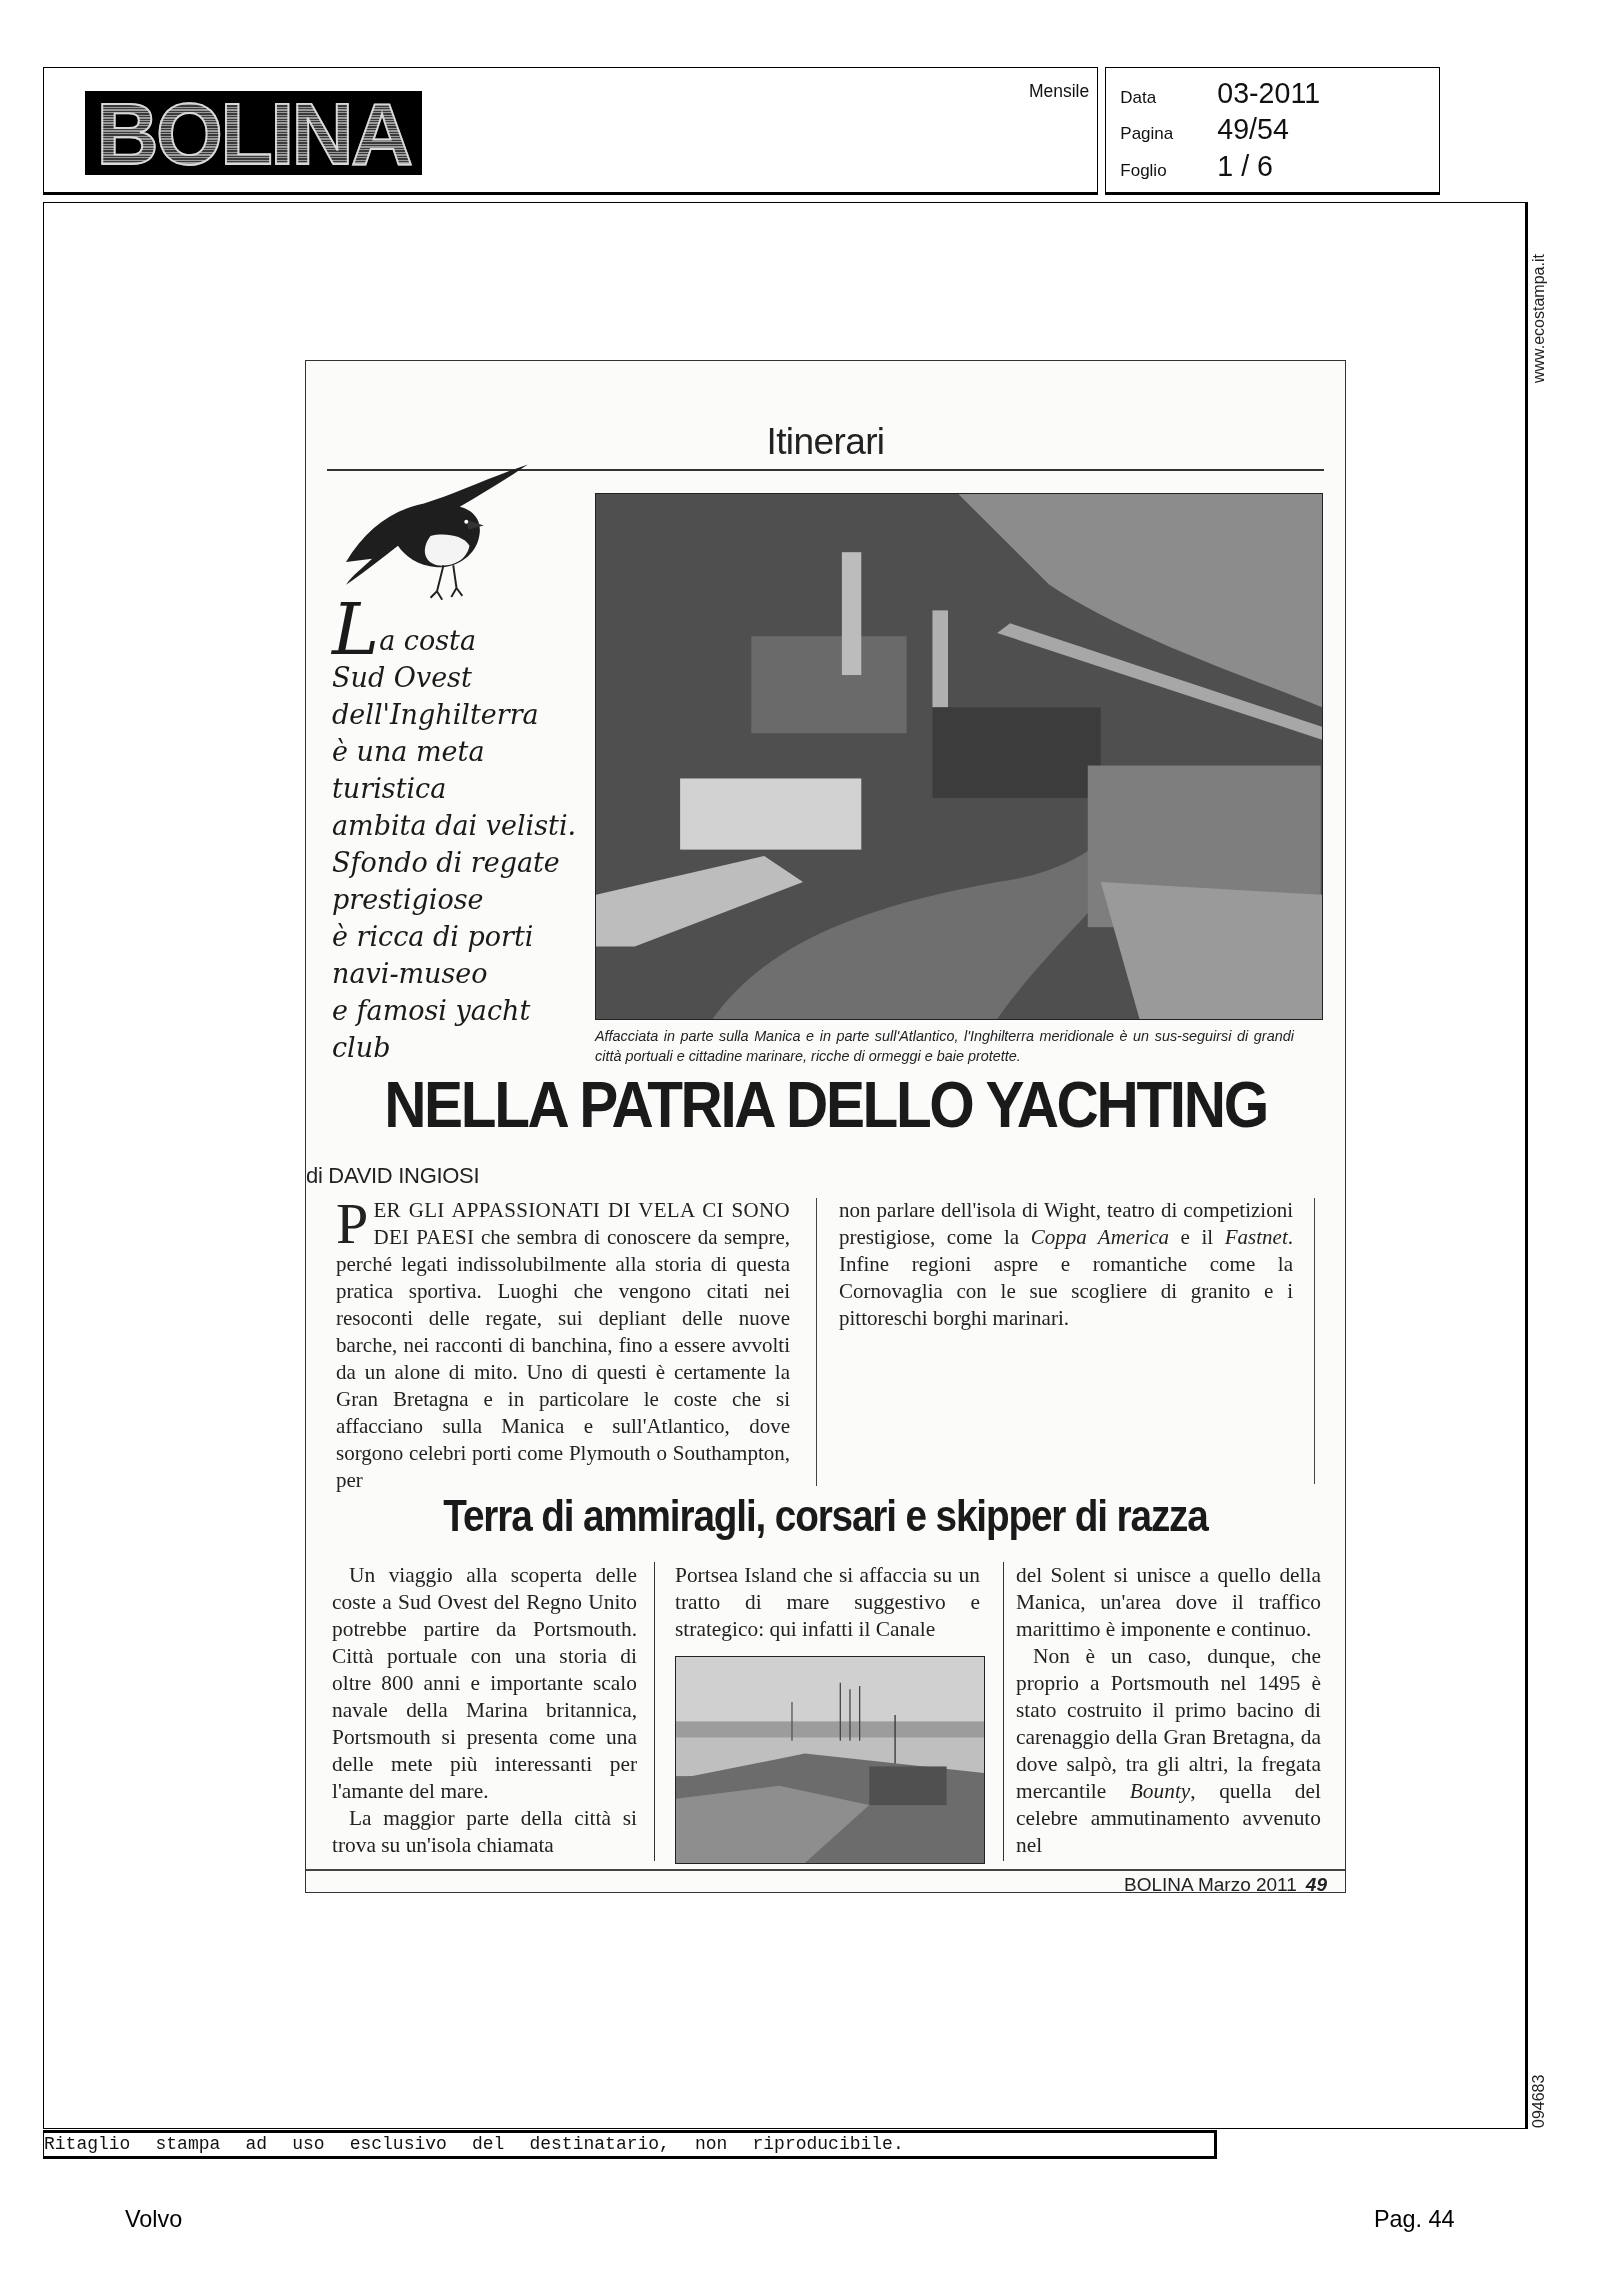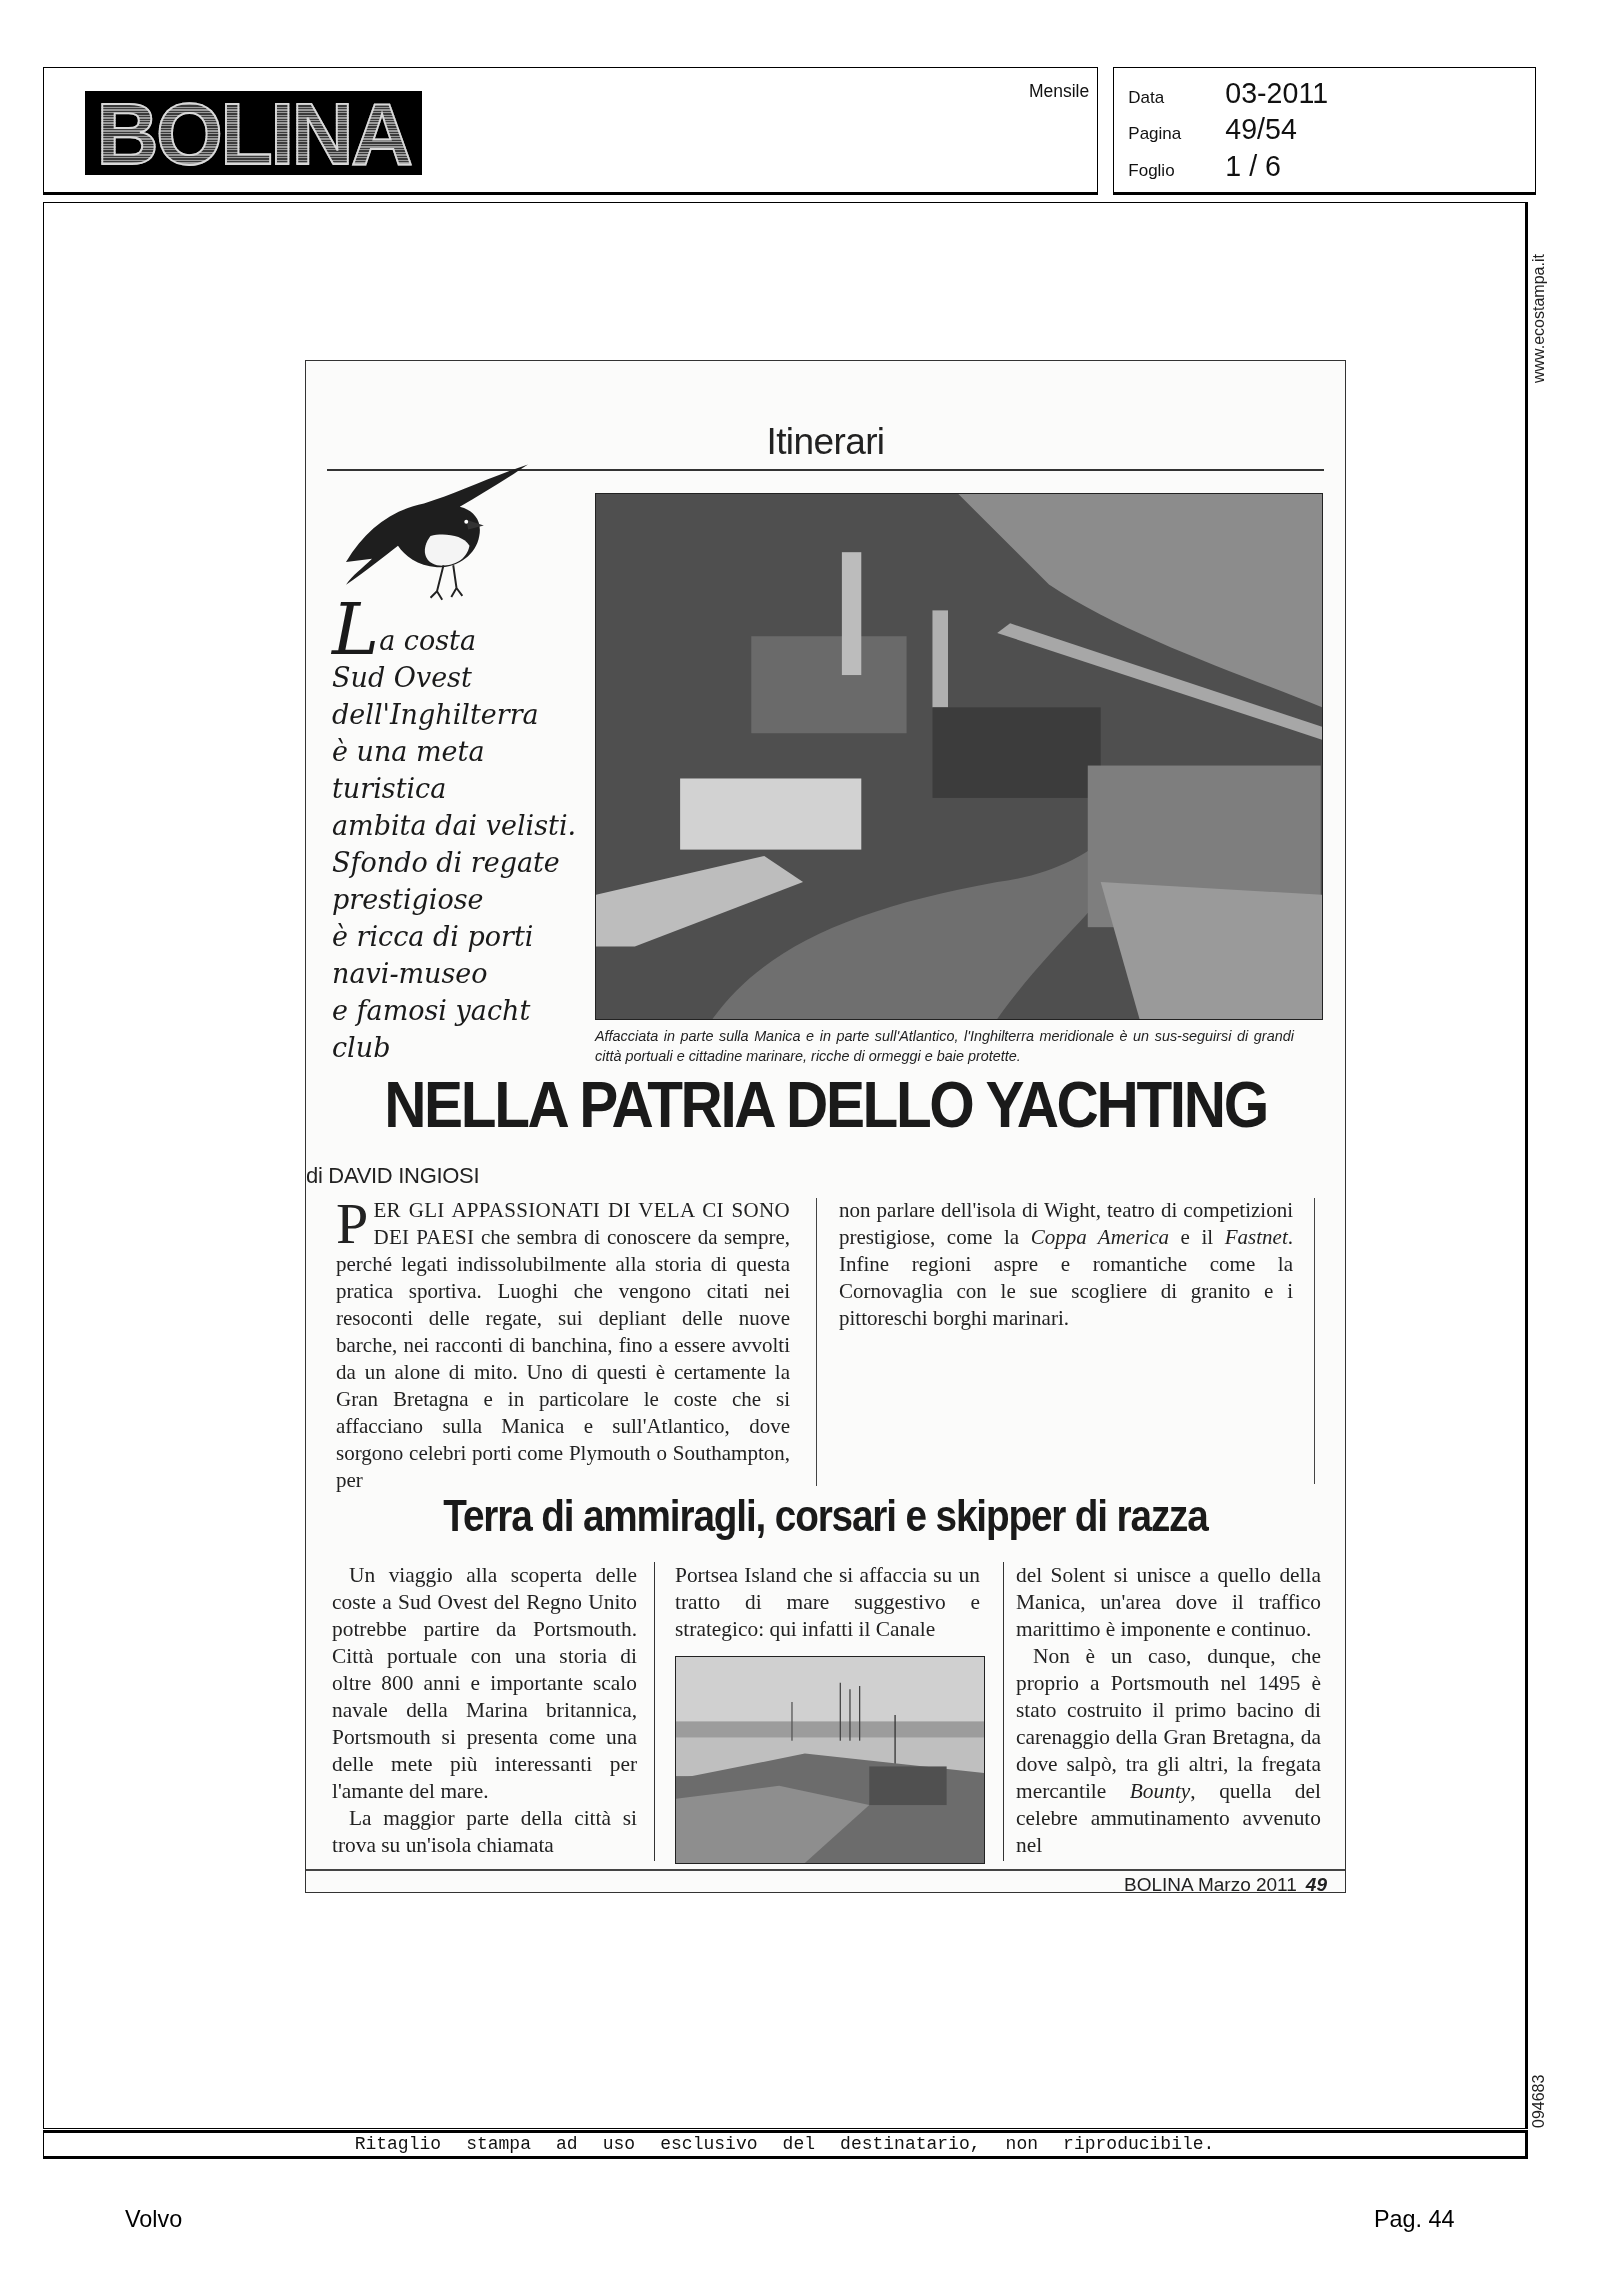--- a/index.html
+++ b/index.html
@@ -5,22 +5,22 @@
   * { box-sizing: border-box; margin: 0; padding: 0; }
   html, body { width: 1620px; height: 2273px; background: #ffffff; overflow: hidden; }
   body { position: relative; font-family: "Liberation Sans", sans-serif; color: #111; }
 
   
   .hdr-left {
     position: absolute; left: 43px; top: 67px; width: 1055px; height: 128px;
     border: 1.9px solid #000; border-bottom-width: 3.9px;
   }
   .hdr-right {
-    position: absolute; left: 1105px; top: 67px; width: 423px; height: 128px;
-    border: 1.9px solid #000; border-bottom-width: 3.9px; margin-left: 8px;
+    position: absolute; left: 1105px; top: 67px; width: 335px; height: 128px;
+    border: 1.9px solid #000; border-bottom-width: 3.9px;
   }
   .logo {
     position: absolute; left: 41px; top: 23.4px; width: 337px; height: 84px;
     background: #000; display: flex; align-items: center; justify-content: center;
   }
   .logo-text {
     font-family: "Liberation Sans", sans-serif; font-weight: 700; font-size: 86px;
     letter-spacing: -2.6px; color: transparent;
     -webkit-text-stroke: 1.9px #d9d9d9;
     background: repeating-linear-gradient(0deg, #9a9a9a 0 1.3px, #3a3a3a 1.3px 2.6px);
@@ -35,23 +35,23 @@
   .meta-row.r1 .meta-val { margin-left: 0px; }
   .meta-row.r2 { top: 45px; justify-content: flex-end; }
   .meta-row.r3 { top: 82px; }
 
   
   .main-frame {
     position: absolute; left: 43px; top: 202px; width: 1485px; height: 1927px;
     border: 1.9px solid #000; border-right-width: 3.9px;
   }
   .footer-frame {
-    position: absolute; left: 43px; top: 2130px; width: 1485px; height: 28.6px;
+    position: absolute; left: 43px; top: 2130px; width: 1174px; height: 28.6px;
     border: 1.9px solid #000; border-top-width: 3.9px; border-bottom-width: 3.9px; border-right-width: 3.9px;
-    display: flex; align-items: center; justify-content: center;
+    display: flex; align-items: center; justify-content: flex-start;
   }
   .notice {
     font-family: "Liberation Mono", monospace; font-size: 18px; word-spacing: 14.3px; color: #111;
   }
   .side-url {
     position: absolute; left: 1530px; top: 214px; width: 26px; height: 169px;
     writing-mode: vertical-rl; transform: rotate(180deg);
     font-size: 16px; color: #222; text-align: left;
   }
   .side-code {

